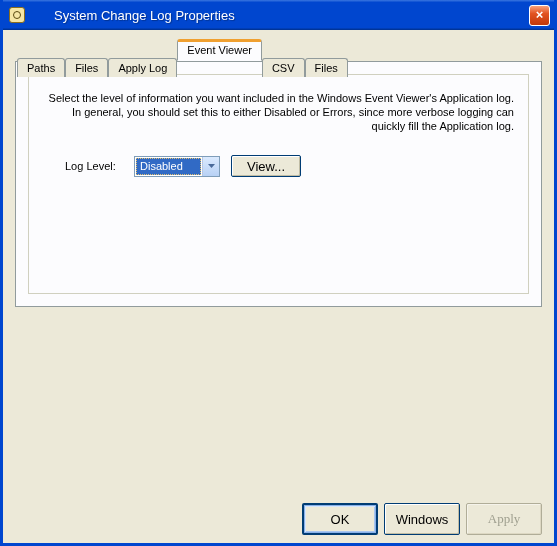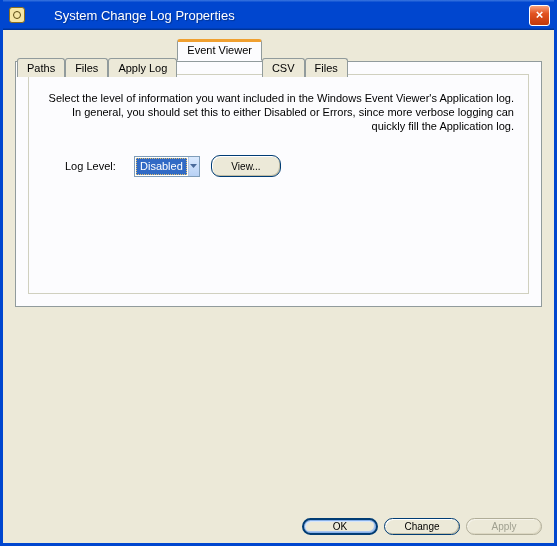--- a/index.html
+++ b/index.html
@@ -136,21 +136,21 @@
   .row {
     display: flex;
     align-items: center;
     gap: 11px;
     padding-left: 22px;
   }
   .row-label {
     width: 58px;
   }
   .dropdown {
-    width: 66px;
+    width: 86px;
     height: 21px;
     border: 1px solid #7f9db9;
     background: #fff;
     display: flex;
     align-items: stretch;
     font-size: 11px;
     cursor: pointer;
   }
   .dropdown-sel {
     flex:1;
@@ -166,43 +166,44 @@
     background: linear-gradient(to bottom,#dbeafe,#b8d1f5);
     border-left:1px solid #b8c7e0;
     display:flex;align-items:center;justify-content:center;
   }
   .dropdown-btn svg{display:block}
   .winbtn {
     height: 22px;
     min-width: 70px;
     background: #ece9d8;
     border: 1px solid #003c74;
-    border-radius: 9px;
-    font-size: 10px;
+    border-radius: 2px;
+    font-size: 13px;
     font-family: Tahoma, sans-serif;
     cursor: pointer;
     box-shadow: inset 1px 1px 0 #fff, inset -1px -1px 0 #c0bca4;
   }
   .spacer { flex:1; }
   .bottom-btns {
     display:flex;
     justify-content:flex-end;
     gap:6px;
     padding-top:12px;
   }
-  .bottom-btns .winbtn { min-width: 76px; height:17px;}
+  .bottom-btns .winbtn { min-width: 76px; height:32px;}
   .winbtn.default {
     border: 2px solid #003c74;
     box-shadow: inset 0 0 0 1px #88b0e8, inset 1px 1px 0 1px #d6e6fb, inset -1px -1px 0 1px #a8c6ef;
   }
   .winbtn.disabled {
     color:#a0a090;
     border-color:#b0ad98;
     cursor:default;
     box-shadow: inset 1px 1px 0 #f5f3ea, inset -1px -1px 0 #ddd8c3;
+    font-family: Liberation Serif, serif;
   }
 </style>
 </head>
 <body>
 
 <div class="window">
   <div class="titlebar">
     <div class="titlebar-icon"></div>
     <div class="titlebar-title">System Change Log Properties</div>
     <div class="close-btn">×</div>
@@ -236,17 +237,17 @@
             <button class="winbtn">View...</button>
           </div>
         </div>
       </div>
     </div>
 
     <div class="spacer"></div>
 
     <div class="bottom-btns">
       <button class="winbtn default">OK</button>
-      <button class="winbtn">Change</button>
+      <button class="winbtn">Windows</button>
       <button class="winbtn disabled">Apply</button>
     </div>
   </div>
 </div>
 
 </body></html>

